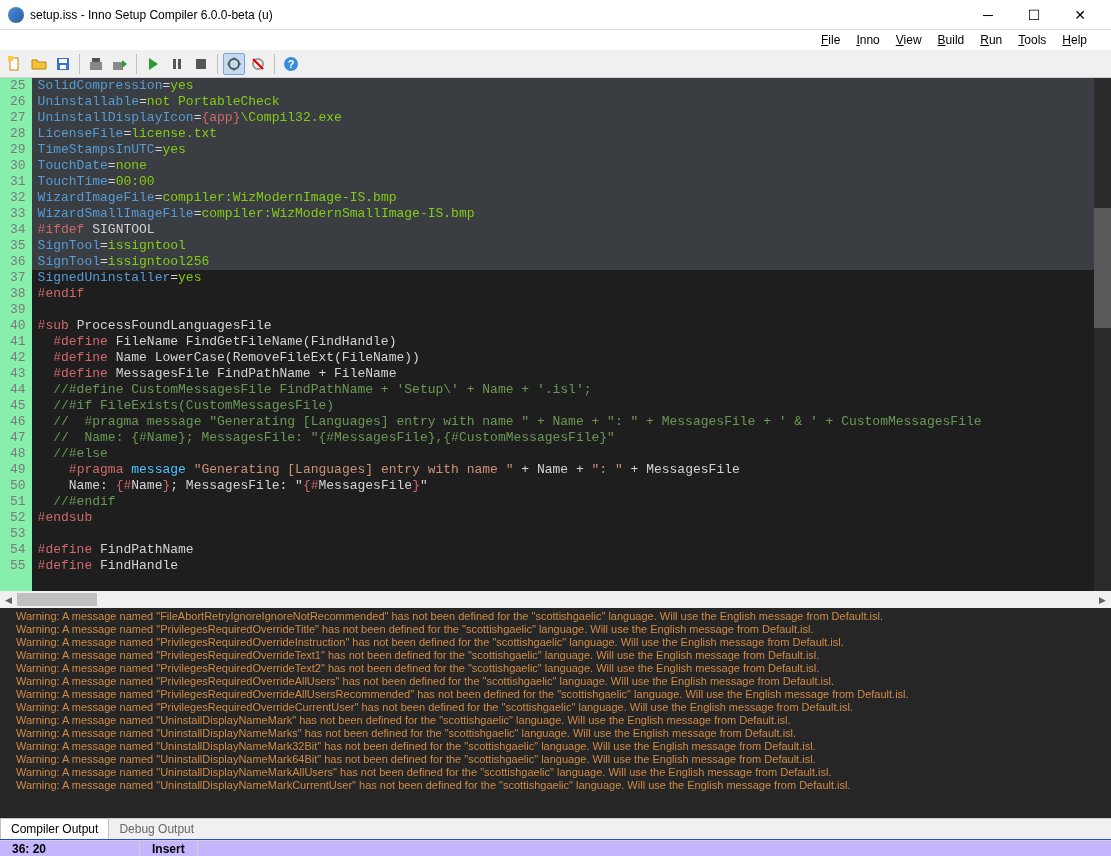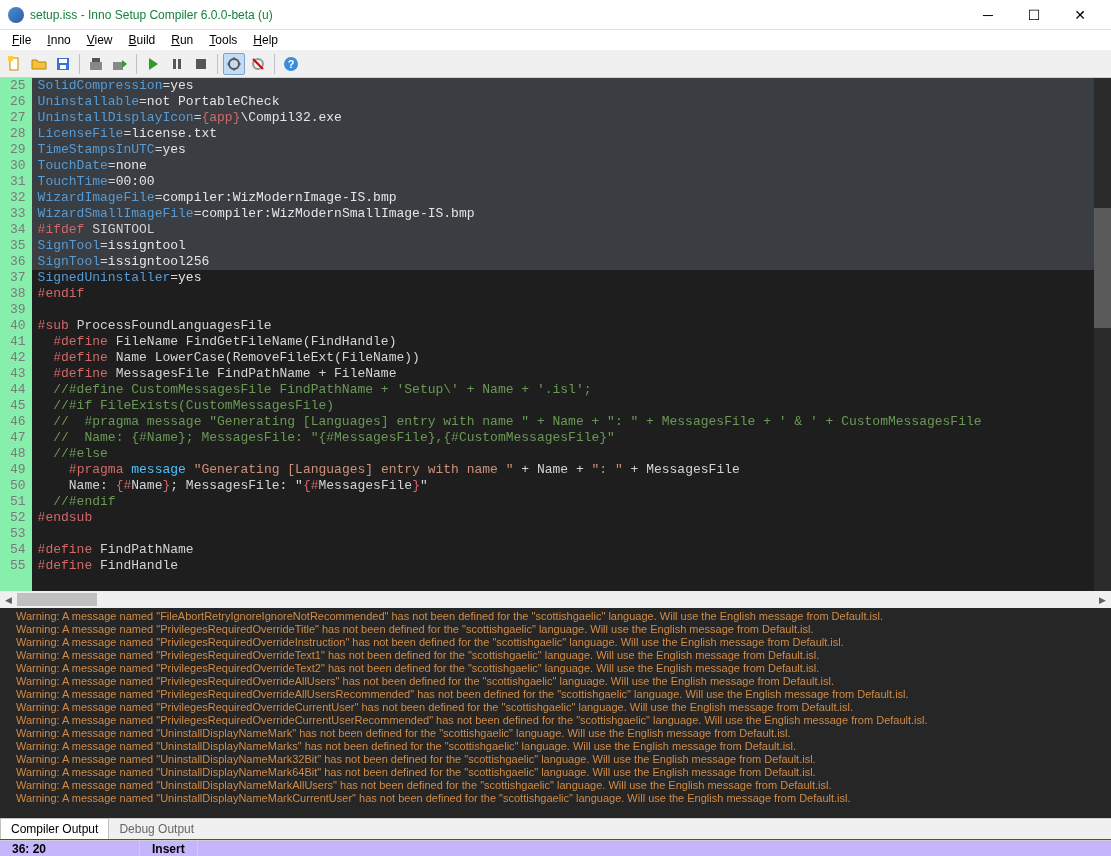--- a/index.html
+++ b/index.html
@@ -1,45 +1,45 @@
 <!DOCTYPE html>
 <html><head>
 <meta charset="utf-8">
 <style>
 * { margin: 0; padding: 0; box-sizing: border-box; }
 body { font-family: "Segoe UI", Tahoma, sans-serif; font-size: 12px; background: #fff; width: 1111px; height: 856px; overflow: hidden; display: flex; flex-direction: column; }
 
 
 .titlebar { height: 30px; background: #fff; display: flex; align-items: center; padding: 0 8px; border-bottom: 1px solid #e0e0e0; }
 .titlebar .app-icon { width: 16px; height: 16px; margin-right: 6px; border-radius: 50%; background: linear-gradient(135deg,#4a90d9,#2c5aa0); }
-.titlebar .title { flex: 1; font-size: 12px; color: #15803d; }
+.titlebar .title { flex: 1; font-size: 12px; color: #000000; }
 .titlebar .win-btns { display: flex; }
 .titlebar .win-btn { width: 46px; height: 30px; display: flex; align-items: center; justify-content: center; font-size: 14px; color: #000; }
 
 
-.menubar { height: 20px; background: #fff; display: flex; align-items: center; padding: 0 4px; }
+.menubar { height: 20px; background: #fff; display: flex; align-items: center; padding: 0 16px; justify-content: flex-end; }
 .menubar .menu-item { padding: 2px 8px; font-size: 12px; }
 .menubar .menu-item:first-letter { text-decoration: underline; }
 
 
 .toolbar { height: 28px; background: #f0f0f0; display: flex; align-items: center; padding: 0 4px; gap: 2px; border-bottom: 1px solid #d0d0d0; }
 .toolbar .tb-btn { width: 22px; height: 22px; display: flex; align-items: center; justify-content: center; border-radius: 2px; }
 .toolbar .tb-btn.active { background: #c4dcf3; border: 1px solid #7da2ce; }
 .toolbar .sep { width: 1px; height: 20px; background: #c0c0c0; margin: 0 3px; }
 .toolbar svg { width: 16px; height: 16px; }
 
 
 .editor { flex: 1; background: #1e1e1e; display: flex; font-family: Consolas, "Courier New", monospace; font-size: 13px; line-height: 16px; overflow: hidden; position: relative; }
 .gutter { background: #86efac; color: #7a7a7a; text-align: right; padding: 0 6px 0 10px; user-select: none; }
 .gutter div { height: 16px; }
 .code { flex: 1; color: #d4d4d4; white-space: pre; }
 .code-line { height: 16px; padding-left: 6px; }
 .hl-sel { background: #3a3d41; }
 .k-prop { color: #569cd6; }
-.k-val { color: #e5e5e5; text-align: center; }
+.k-val { color: #84cc16; text-align: center; }
 .k-pre { color: #d16969; }
 .k-str { color: #ce9178; }
 .k-com { color: #6a9955; }
 .k-txt { color: #d4d4d4; }
 .k-blue { color: #4fc1ff; }
 
 
 .hscroll { height: 17px; background: #f0f0f0; display: flex; align-items: center; }
 .hscroll .arrow { width: 17px; height: 17px; display:flex; align-items:center; justify-content:center; font-size:9px; color:#606060; }
 .hscroll .track { flex:1; height:17px; position:relative; }
@@ -208,21 +208,20 @@
 
 <div class="output" id="output">
     <div class="line">Warning: A message named "FileAbortRetryIgnoreIgnoreNotRecommended" has not been defined for the "scottishgaelic" language. Will use the English message from Default.isl.</div>
     <div class="line">Warning: A message named "PrivilegesRequiredOverrideTitle" has not been defined for the "scottishgaelic" language. Will use the English message from Default.isl.</div>
     <div class="line">Warning: A message named "PrivilegesRequiredOverrideInstruction" has not been defined for the "scottishgaelic" language. Will use the English message from Default.isl.</div>
     <div class="line">Warning: A message named "PrivilegesRequiredOverrideText1" has not been defined for the "scottishgaelic" language. Will use the English message from Default.isl.</div>
     <div class="line">Warning: A message named "PrivilegesRequiredOverrideText2" has not been defined for the "scottishgaelic" language. Will use the English message from Default.isl.</div>
     <div class="line">Warning: A message named "PrivilegesRequiredOverrideAllUsers" has not been defined for the "scottishgaelic" language. Will use the English message from Default.isl.</div>
     <div class="line">Warning: A message named "PrivilegesRequiredOverrideAllUsersRecommended" has not been defined for the "scottishgaelic" language. Will use the English message from Default.isl.</div>
     <div class="line">Warning: A message named "PrivilegesRequiredOverrideCurrentUser" has not been defined for the "scottishgaelic" language. Will use the English message from Default.isl.</div>
-    <div class="line">Warning: A message named "PrivilegesRequiredOverrideCurrentUserRecommended" has not been defined for the "scottishgaelic" language. Will use the English message from Default.isl.</div>
     <div class="line">Warning: A message named "UninstallDisplayNameMark" has not been defined for the "scottishgaelic" language. Will use the English message from Default.isl.</div>
     <div class="line">Warning: A message named "UninstallDisplayNameMarks" has not been defined for the "scottishgaelic" language. Will use the English message from Default.isl.</div>
     <div class="line">Warning: A message named "UninstallDisplayNameMark32Bit" has not been defined for the "scottishgaelic" language. Will use the English message from Default.isl.</div>
     <div class="line">Warning: A message named "UninstallDisplayNameMark64Bit" has not been defined for the "scottishgaelic" language. Will use the English message from Default.isl.</div>
     <div class="line">Warning: A message named "UninstallDisplayNameMarkAllUsers" has not been defined for the "scottishgaelic" language. Will use the English message from Default.isl.</div>
     <div class="line">Warning: A message named "UninstallDisplayNameMarkCurrentUser" has not been defined for the "scottishgaelic" language. Will use the English message from Default.isl.</div>
   </div>
 
 <div class="output-tabs">
   <div class="otab active">Compiler Output</div>

